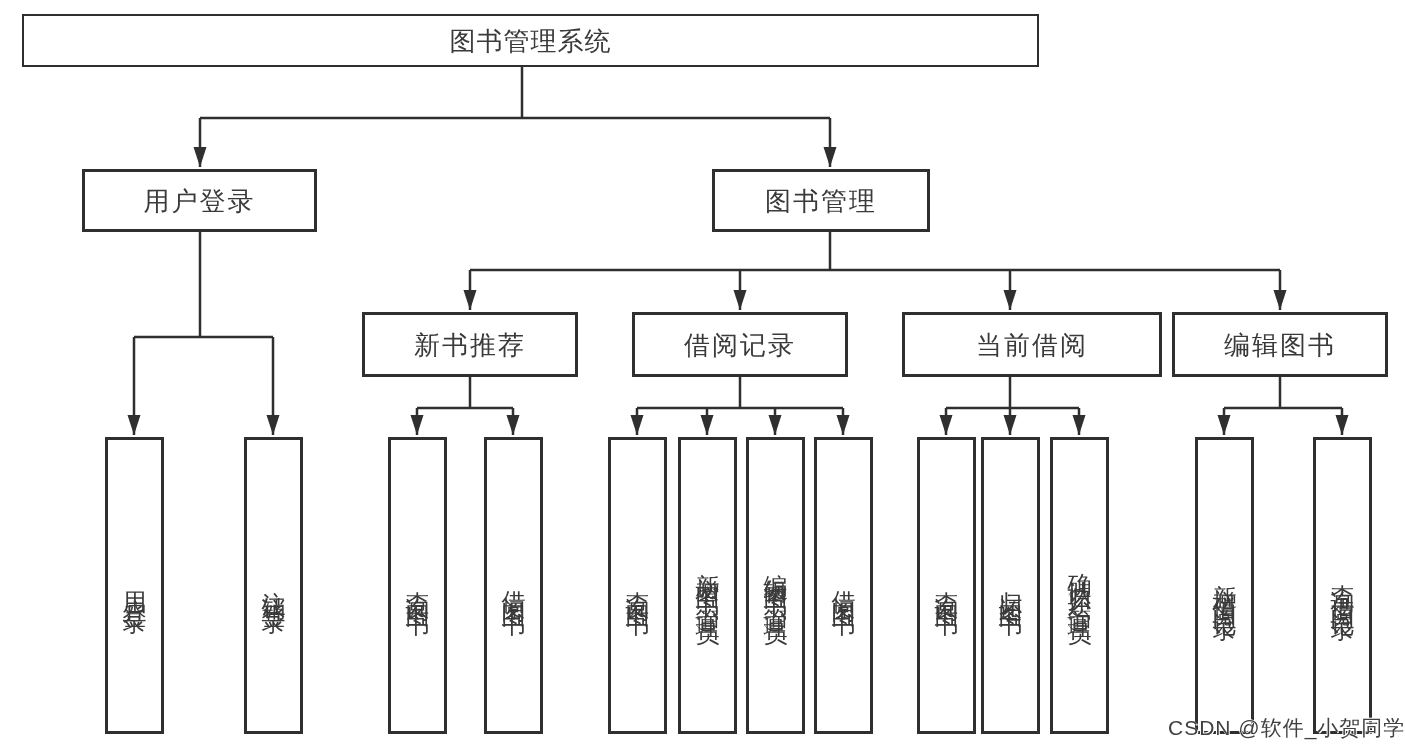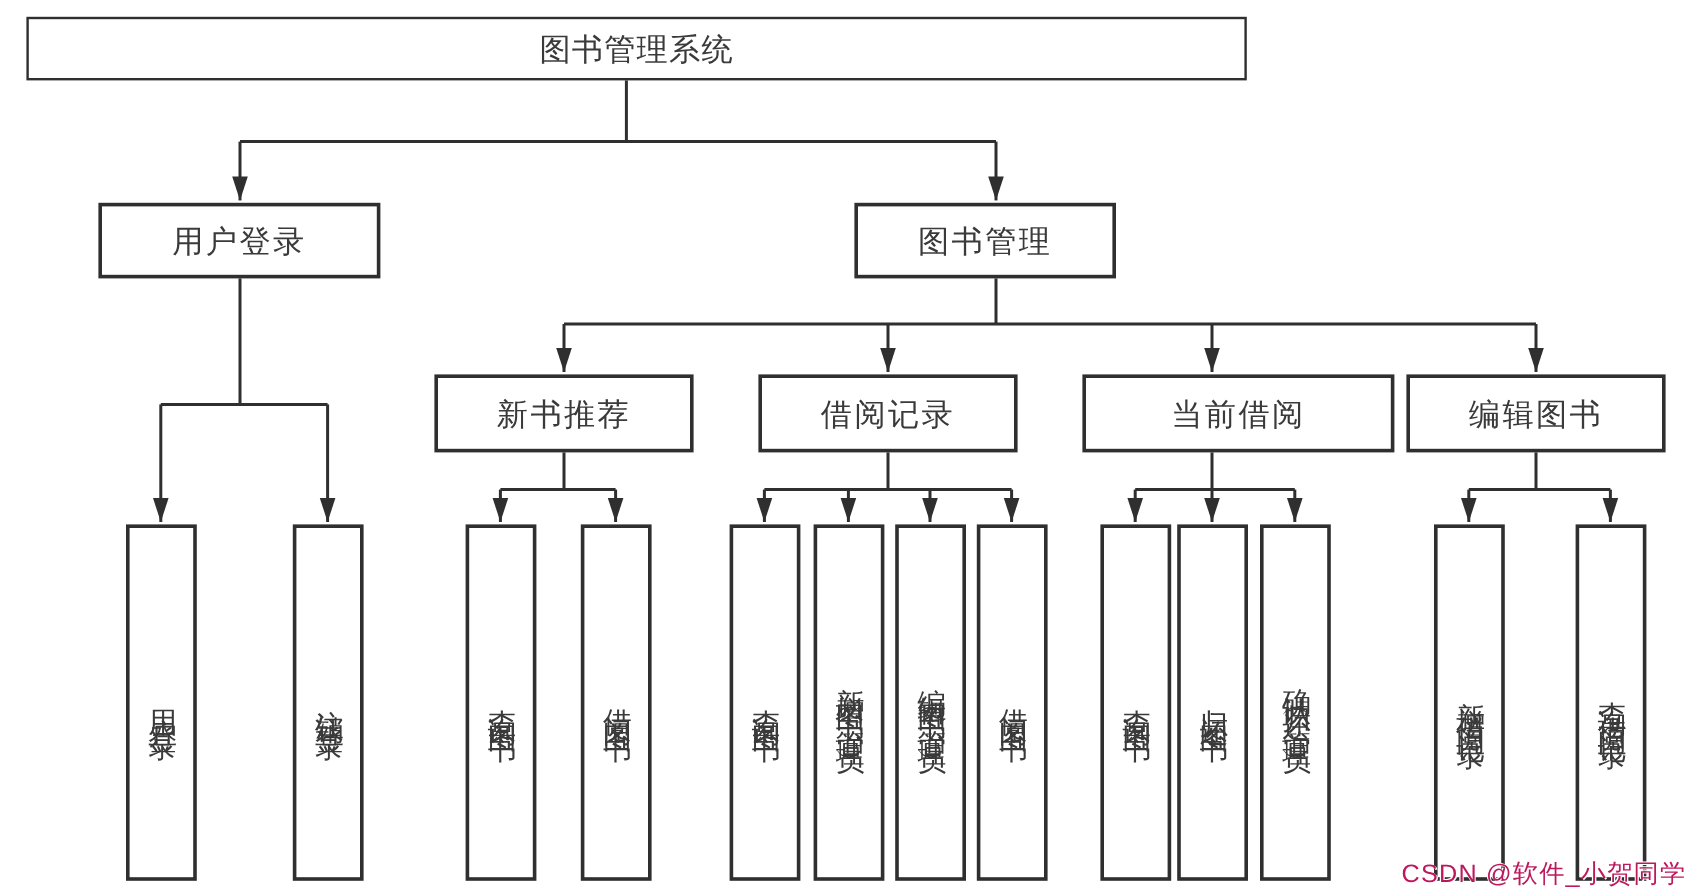--- a/index.html
+++ b/index.html
@@ -62,21 +62,21 @@
   .n-g2a { left: 388px; }  .n-g2b { left: 484px; }
   .n-g3a { left: 608px; }  .n-g3b { left: 678px; }  .n-g3c { left: 746px; }  .n-g3d { left: 814px; }
   .n-g4a { left: 917px; }  .n-g4b { left: 981px; }  .n-g4c { left: 1050px; }
   .n-g5a { left: 1195px; } .n-g5b { left: 1313px; }
   .watermark {
     position: absolute;
     left: 1168px;
     top: 714px;
     z-index: 3;
     font-size: 21px;
-    color: #be185d;
+    color: #404040;
     letter-spacing: 1px;
     white-space: nowrap;
     text-shadow: 1px 1px 0 #ffffff, -1px -1px 0 #ffffff;
   }
 </style>
 </head>
 <body>
 
 <div class="stage">
 

